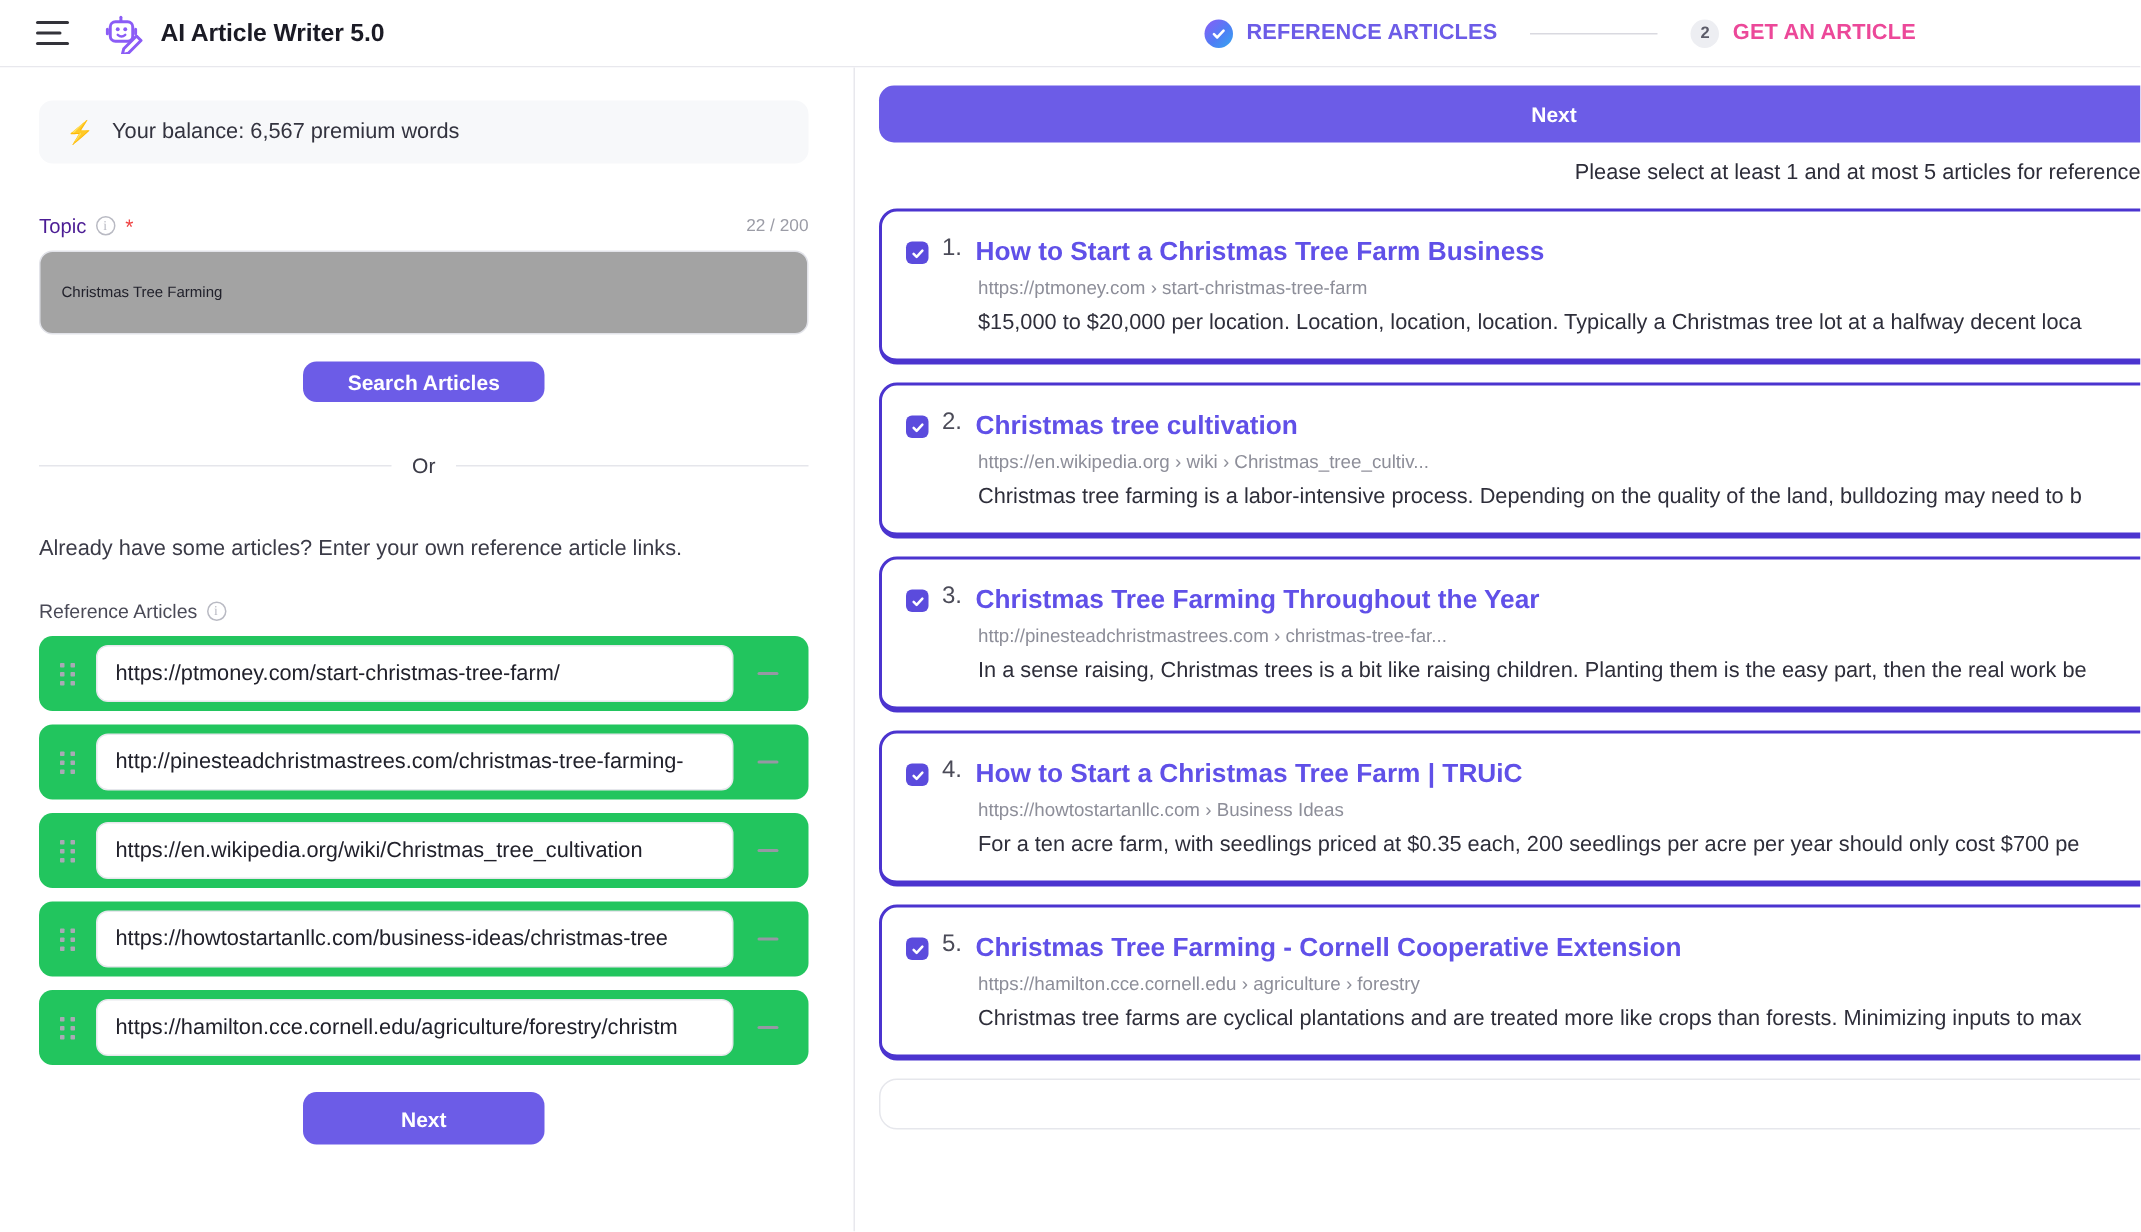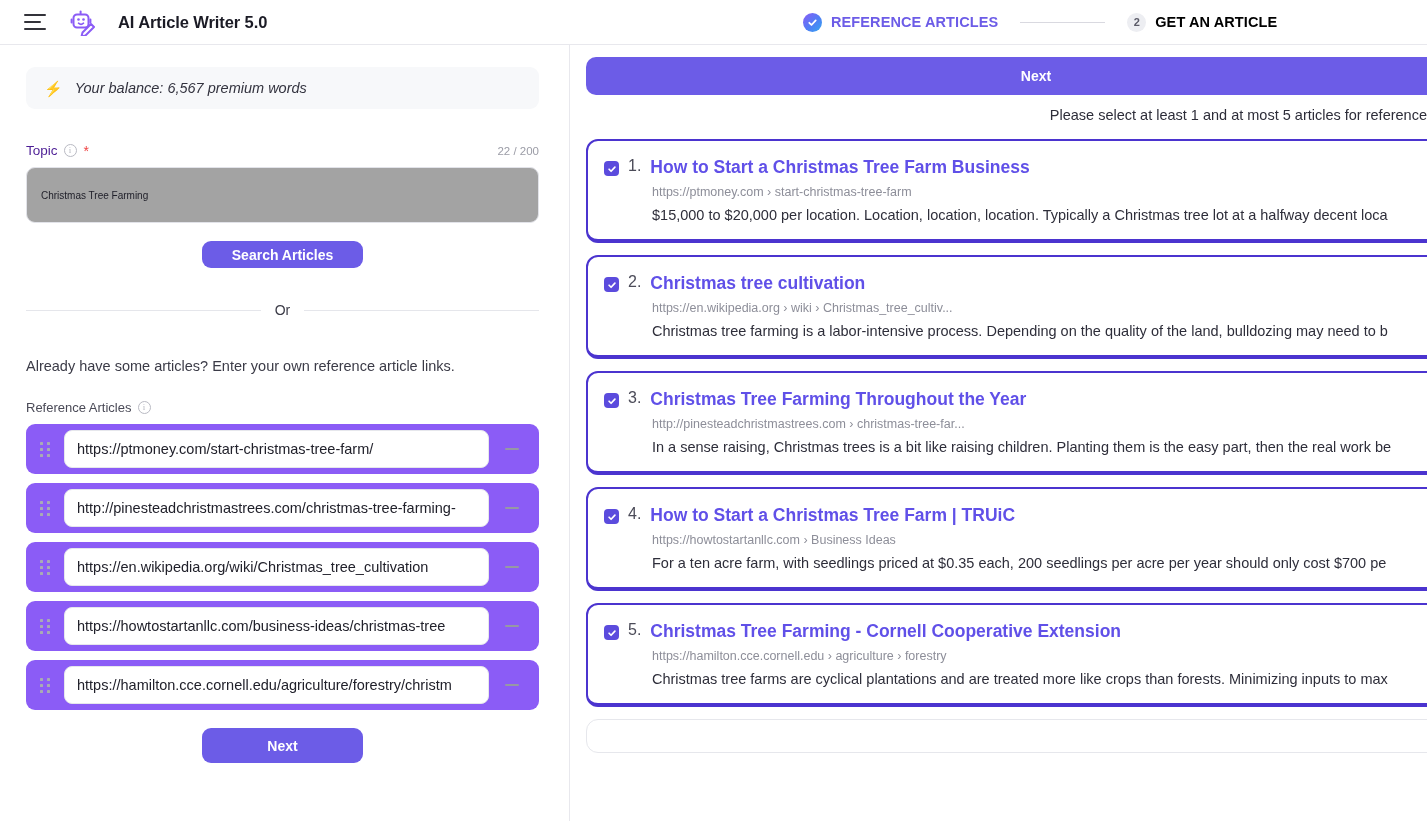--- a/index.html
+++ b/index.html
@@ -23,21 +23,21 @@
     width: 22px; height: 16px;
     margin-left: 24px;
     display: flex; flex-direction: column; justify-content: space-between;
     cursor: pointer;
   }
   .hamburger i { display: block; height: 2px; background: #33333a; border-radius: 1px; }
   .hamburger i:nth-child(1) { width: 100%; }
   .hamburger i:nth-child(2) { width: 78%; }
   .hamburger i:nth-child(3) { width: 100%; }
 
-  .brand { display: flex; align-items: center; margin-left: 23px; gap: 11px; }
+  .brand { display: flex; align-items: center; margin-left: 23px; }
   .brand-logo { width: 28px; height: 28px; display: block; }
   .brand-title {
     margin-left: 10px;
     font-size: 16.5px;
     font-weight: 600;
     color: #1b1b25;
     letter-spacing: -0.1px;
   }
 
   .stepper {
@@ -62,21 +62,21 @@
     display: flex; align-items: center; justify-content: center;
     flex: none;
   }
   .step-label {
     margin-left: 9px;
     font-size: 14.5px;
     font-weight: 700;
     letter-spacing: 0.1px;
   }
   .step-label.active { color: #6c5ce7; }
-  .step-label.inactive { color: #000000; text-align: right; }
+  .step-label.inactive { color: #ec4899; text-align: right; }
   .step-line {
     width: 85px; height: 1px; background: #d9d9e0;
     margin: 0 22px;
   }
 
   
   .body-split { display: flex; height: 776px; }
 
   .left-pane {
     width: 570px;
@@ -93,21 +93,20 @@
     background: #f7f8fa;
     border-radius: 9px;
     display: flex; align-items: center;
     padding: 0 18px;
   }
   .bolt { color: #6c5ce7; font-size: 15px; line-height: 1; }
   .balance-text {
     margin-left: 12px;
     font-size: 14.5px;
     color: #33333f;
-    font-style: italic;
   }
 
   .field-head {
     margin-top: 34px;
     display: flex; align-items: center;
   }
   .field-label { font-size: 13.5px; color: #4c1d95; }
   .info-icon {
     width: 13px; height: 13px; border-radius: 50%;
     border: 1px solid #b9bac3;
@@ -175,21 +174,21 @@
   .ref-label-row {
     margin-top: 26px;
     display: flex; align-items: center;
   }
   .ref-label { font-size: 13px; color: #4a4a57; }
 
   .url-row {
     margin-top: 9px;
     width: 513px;
     height: 50px;
-    background: #8b5cf6;
+    background: #22c55e;
     border-radius: 9px;
     display: flex; align-items: center;
     padding: 0 12px 0 14px;
   }
   .drag-handle {
     width: 10px;
     display: grid;
     grid-template-columns: 3px 3px;
     grid-template-rows: 3px 3px 3px;
     gap: 3px 4px;

